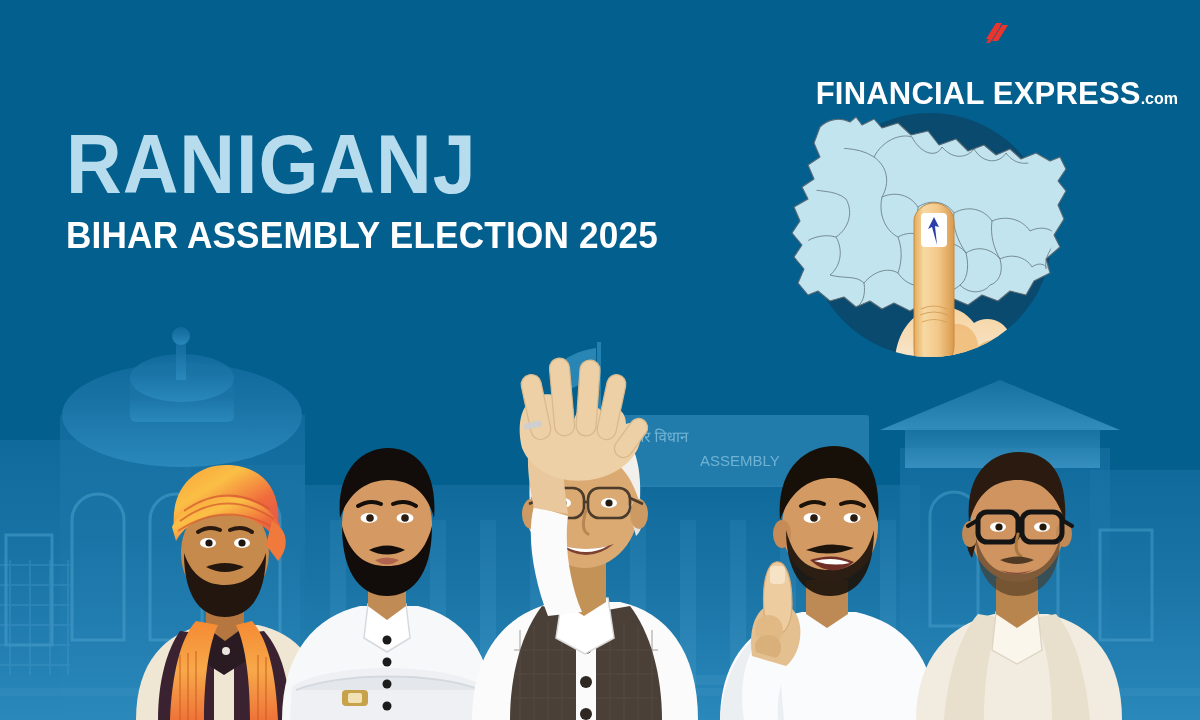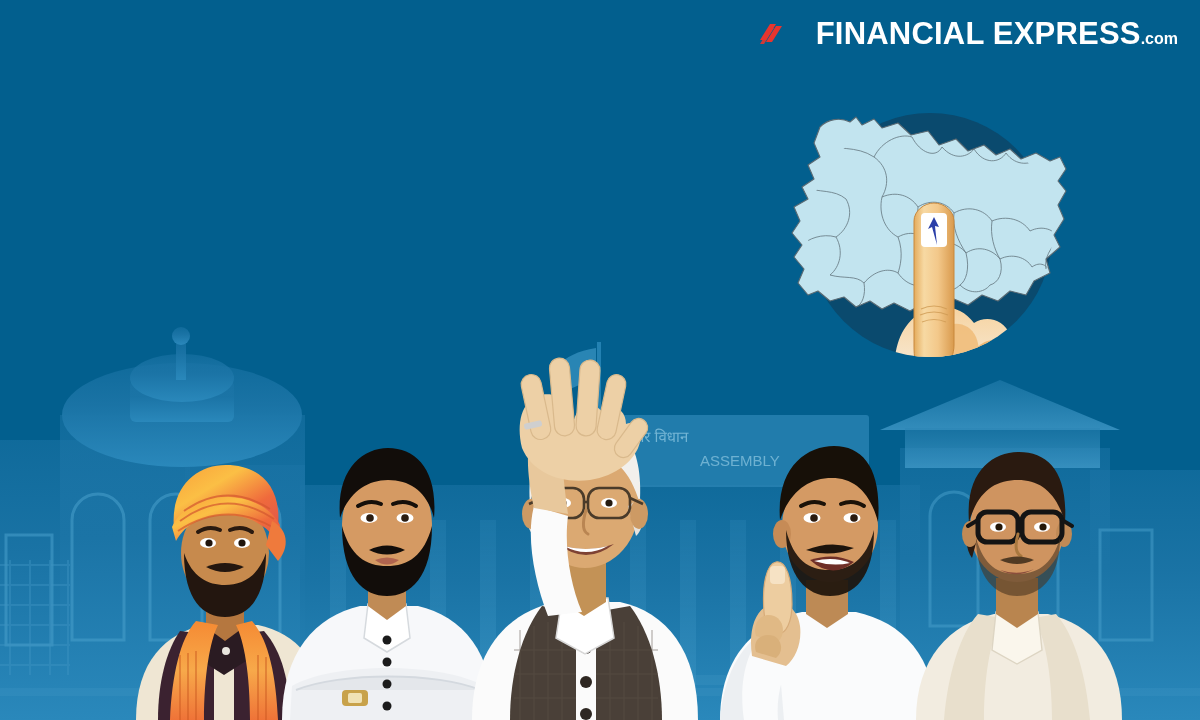--- a/index.html
+++ b/index.html
@@ -15,21 +15,21 @@
 
   
   .bg-building{
     position:absolute;left:0;bottom:0;width:1200px;height:400px;
     opacity:1;pointer-events:none;
   }
 
   
   .masthead{
     position:absolute;top:18px;right:22px;
-    display:flex;align-items:center;gap:30px;
+    display:flex;align-items:center;gap:30px;flex-direction:column;
   }
   .fe-mark{width:30px;height:30px;display:block;}
   .fe-word{
     color:#ffffff;font-weight:bold;font-size:31px;letter-spacing:0.2px;
     font-family:"Liberation Sans", sans-serif;line-height:1;
     white-space:nowrap;
   }
   .fe-dotcom{font-size:16px;font-weight:bold;letter-spacing:0;}
 
   
@@ -178,20 +178,24 @@
         <path d="M4 21 L14 5 L20 5 L10 21 Z"></path>
         <path d="M10 23 L20 7 L26 7 L16 23 Z"></path>
         <path d="M4 25 L14 9 L18 9 L8 25 Z" opacity="0.9"></path>
       </g>
     </svg>
     <div class="fe-word">
       <span>FINANCIAL EXPRESS</span><span class="fe-dotcom">.com</span>
     </div>
   </div>
 
+  <div class="headline-block">
+    <div class="constituency">RANIGANJ</div>
+    <div class="subtitle">BIHAR ASSEMBLY ELECTION 2025</div>
+  </div>
 
   <div class="map-badge">
     <svg class="map-svg" viewBox="0 0 300 290">
       <defs>
         <linearGradient id="fingerGrad" x1="0" y1="0" x2="1" y2="0">
           <stop offset="0%" stop-color="#e4ab5c"></stop>
           <stop offset="25%" stop-color="#f7d9a3"></stop>
           <stop offset="60%" stop-color="#f3c88a"></stop>
           <stop offset="100%" stop-color="#d99a4d"></stop>
         </linearGradient>

